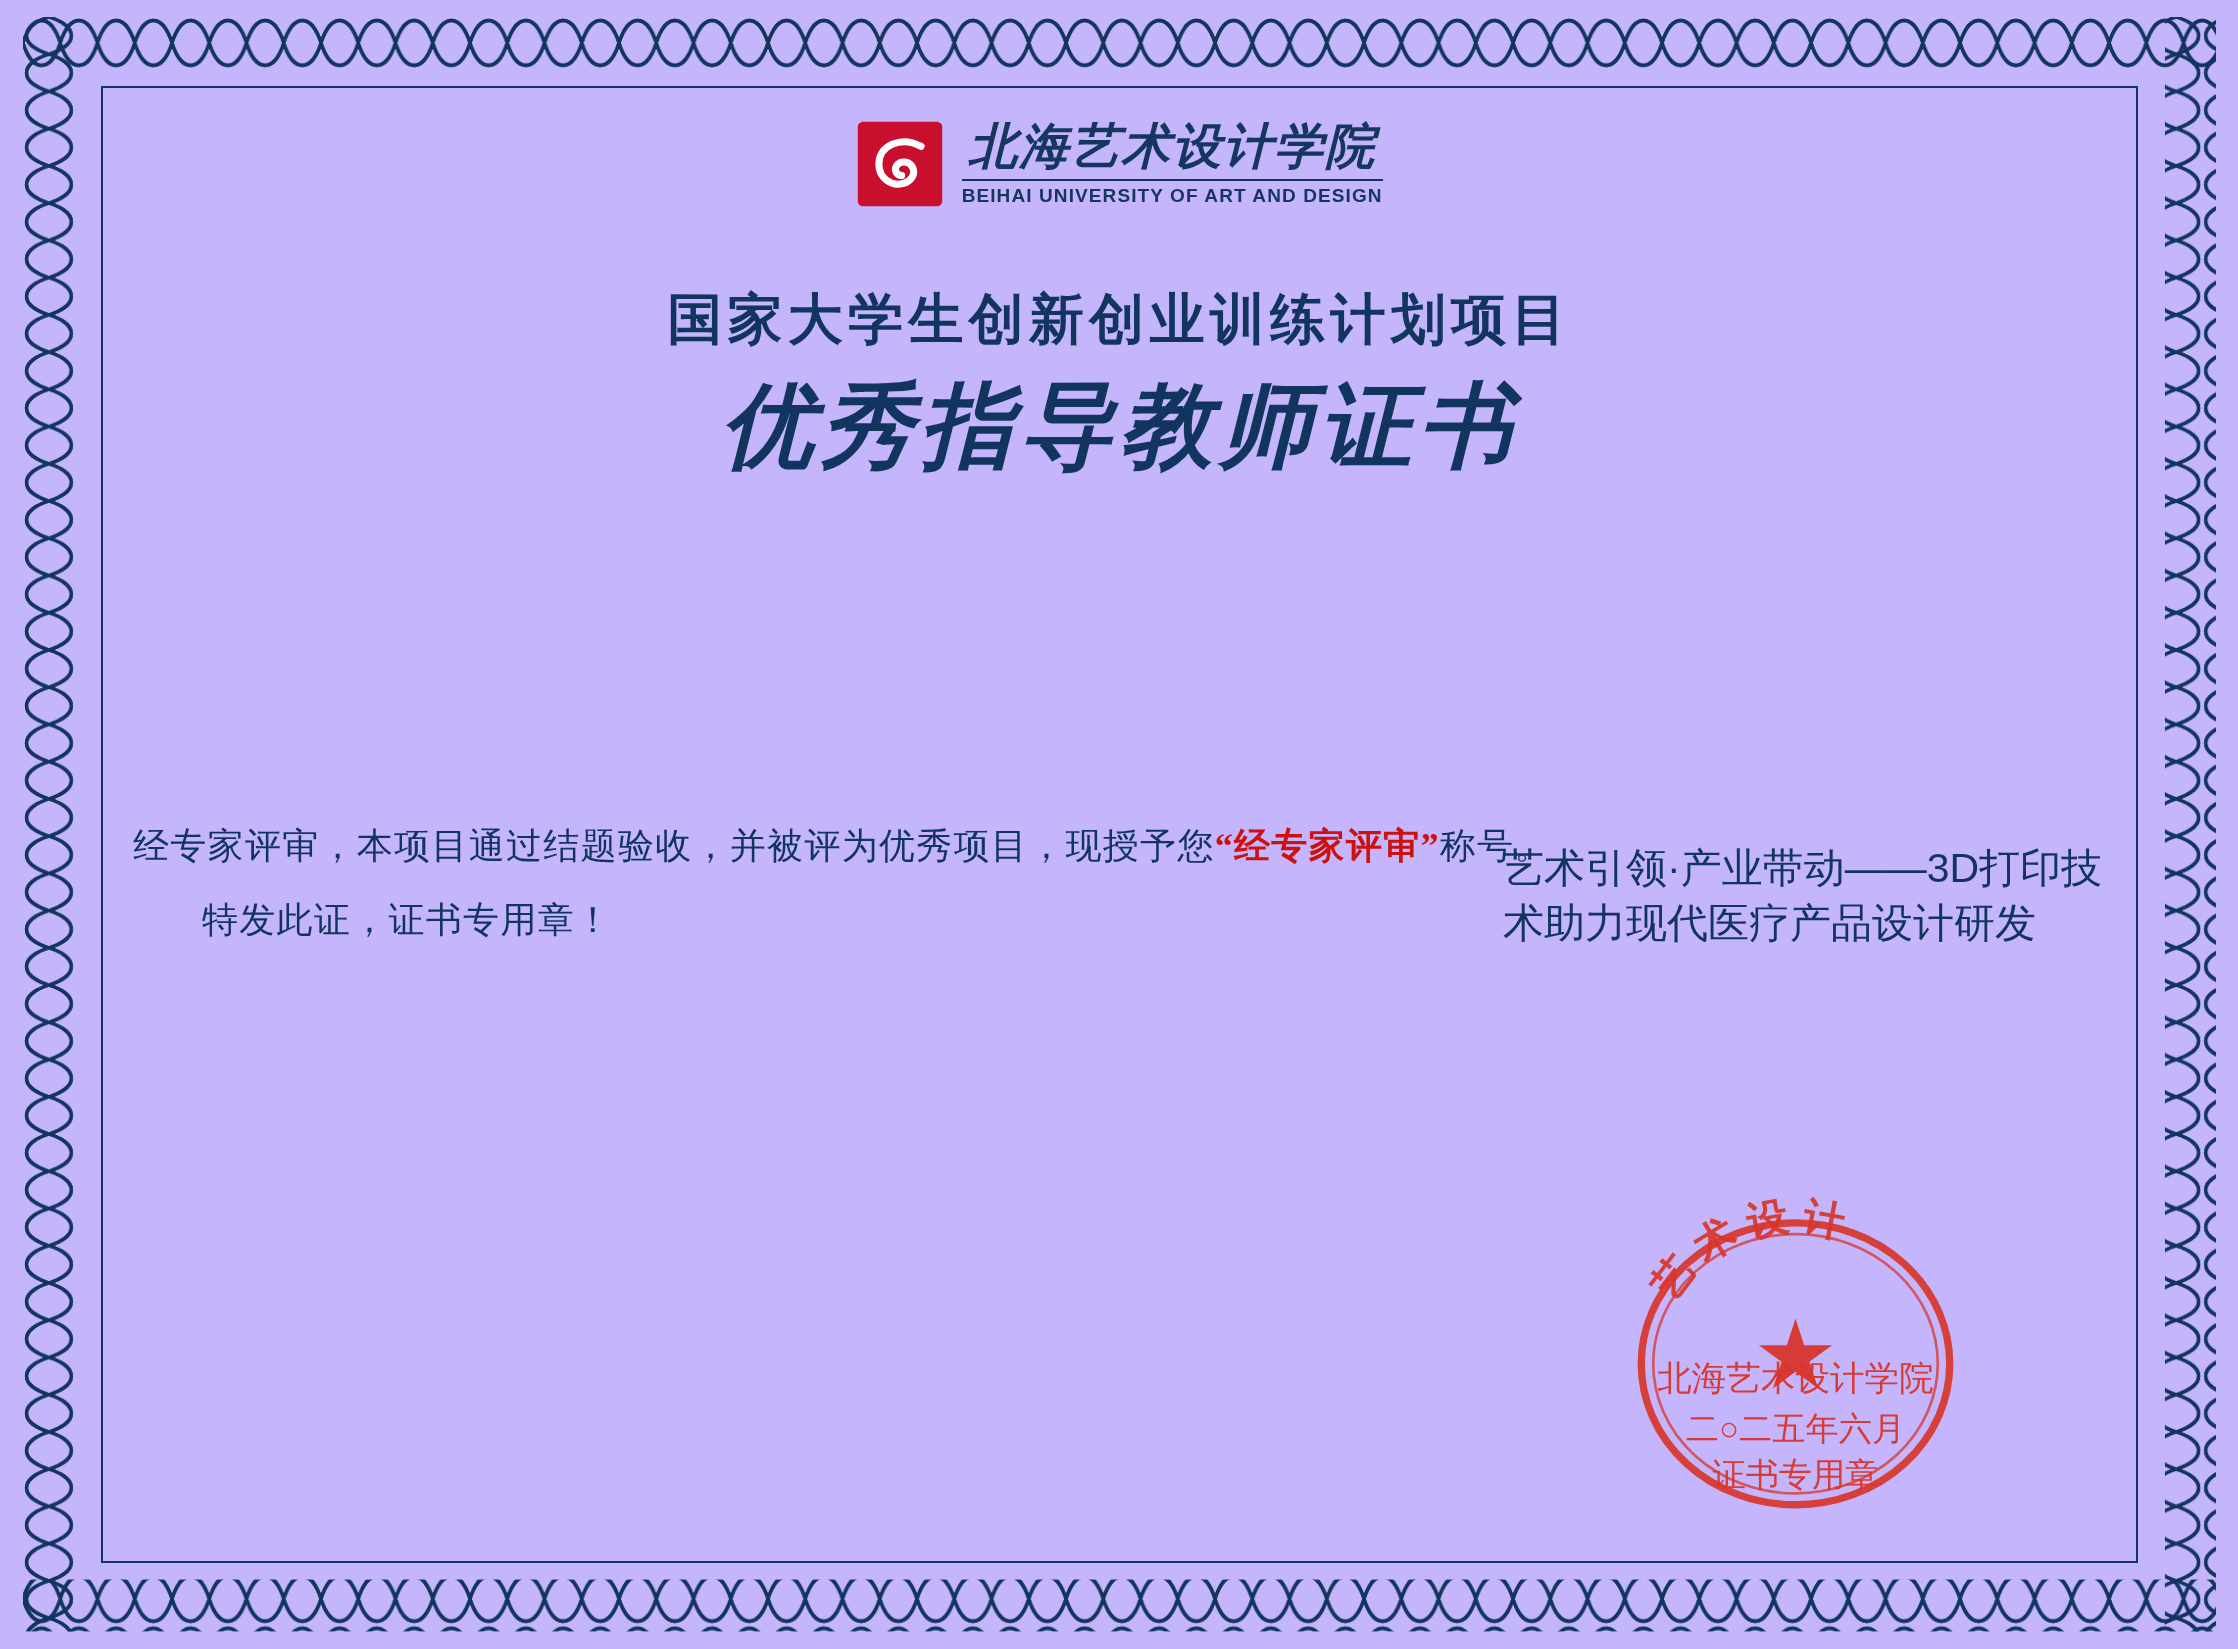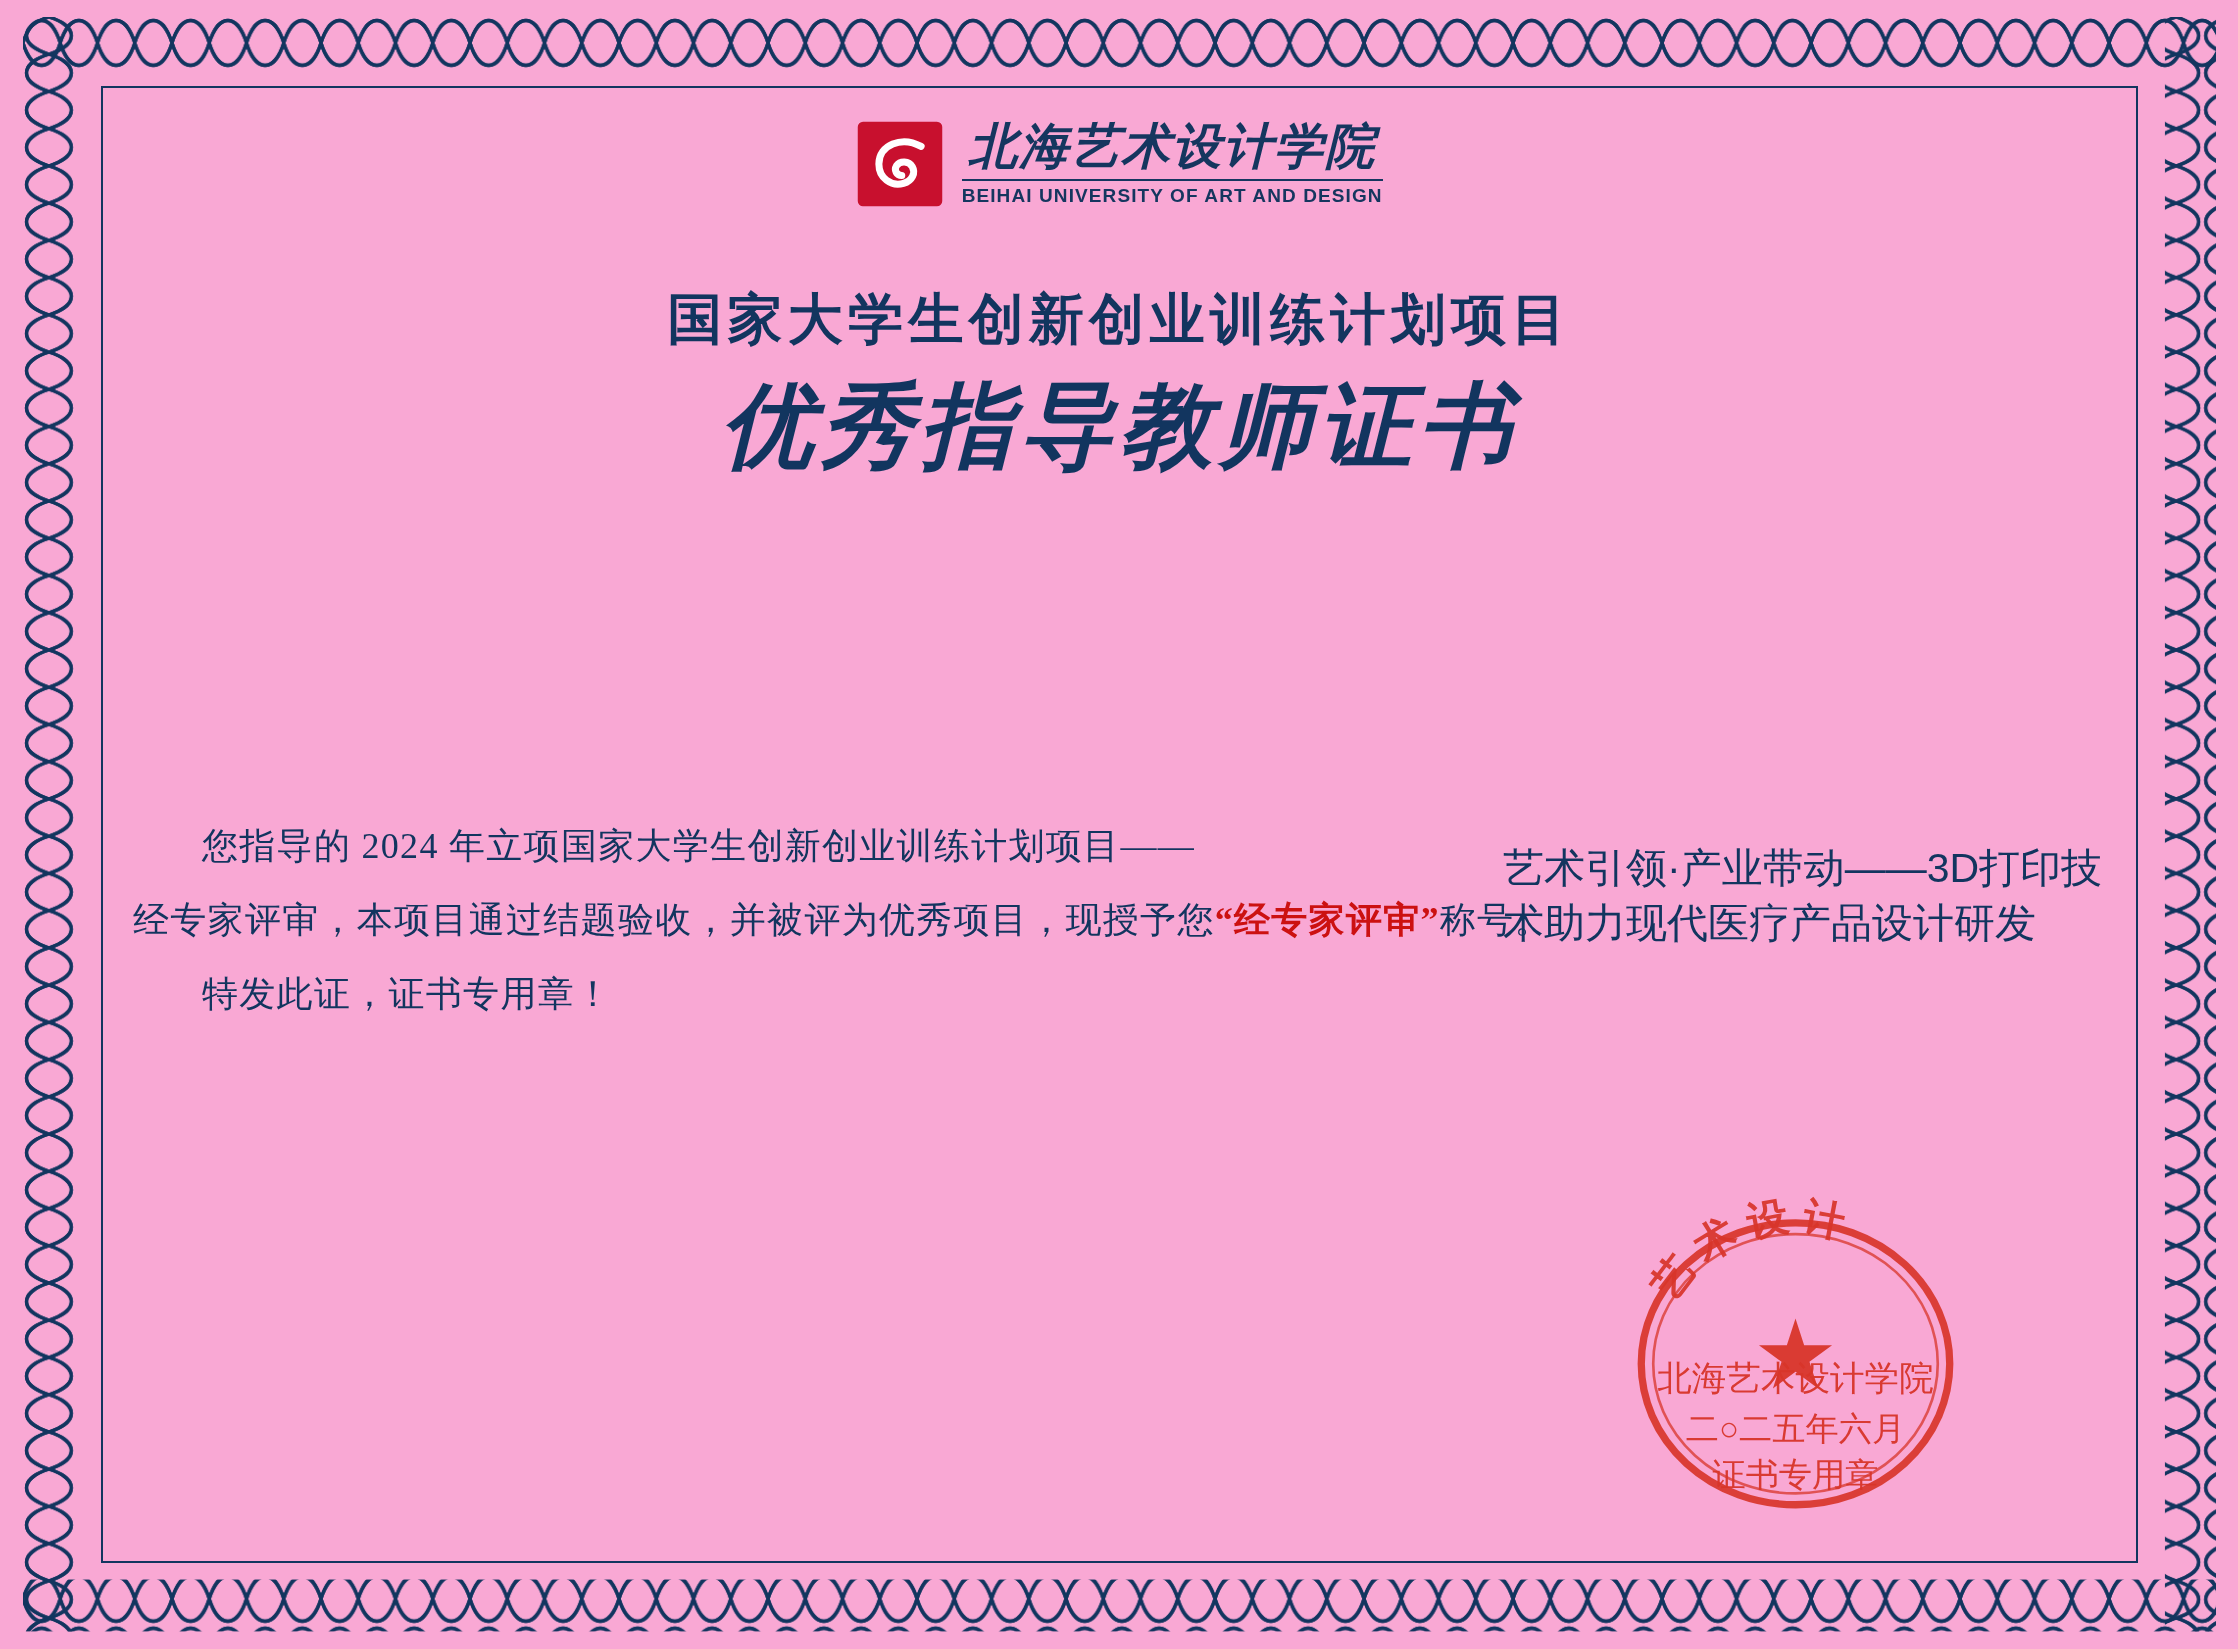--- a/index.html
+++ b/index.html
@@ -7,21 +7,21 @@
     padding: 0;
     background: #ffffff;
   }
   body {
     font-family: "Liberation Serif", "DejaVu Serif", serif;
   }
   .page {
     position: relative;
     width: 2239px;
     height: 1649px;
-    background: #f9a8d4;
+    background: #c4b5fd;
     overflow: hidden;
   }
 
   
   .border-outer {
     position: absolute;
     left: 22.6px;
     top: 17.3px;
     right: 22.6px;
     bottom: 17.3px;
@@ -243,21 +243,20 @@
   </div>
 
   <div class="title-block">
     <div class="title-line1">国家大学生创新创业训练计划项目</div>
     <div class="title-line2">优秀指导教师证书</div>
   </div>
 
   <div class="body-block">
 
     <div class="para-rows">
-      <div class="para-line indent">您指导的 2024 年立项国家大学生创新创业训练计划项目——</div>
       <div class="para-line"><span>经专家评审，本项目通过结题验收，并被评为优秀项目，现授予您</span><span class="honor">“经专家评审”</span><span>称号。</span></div>
       <div class="para-line indent">特发此证，证书专用章！</div>
     </div>
   </div>
 
   <div class="project-title">艺术引领·产业带动——3D打印技术助力现代医疗产品设计研发</div>
 
 
   <div class="seal">
     <svg viewBox="0 0 600 540">

